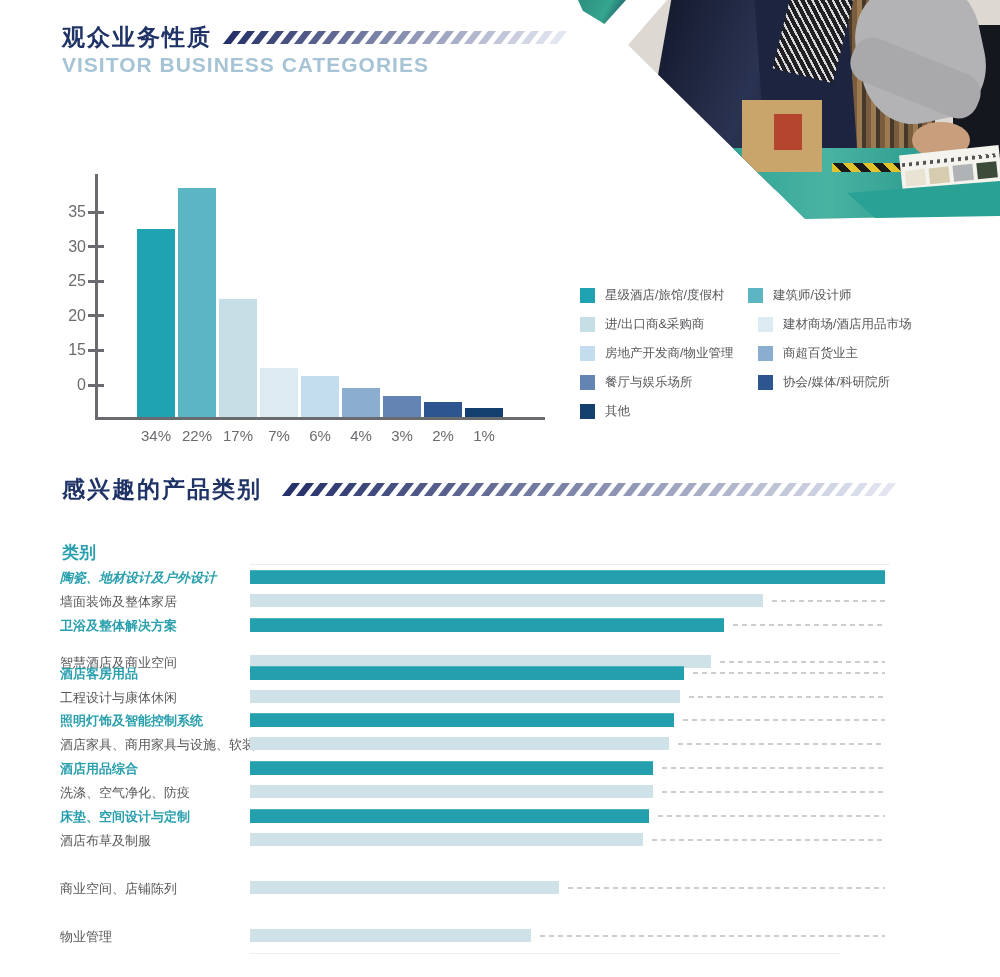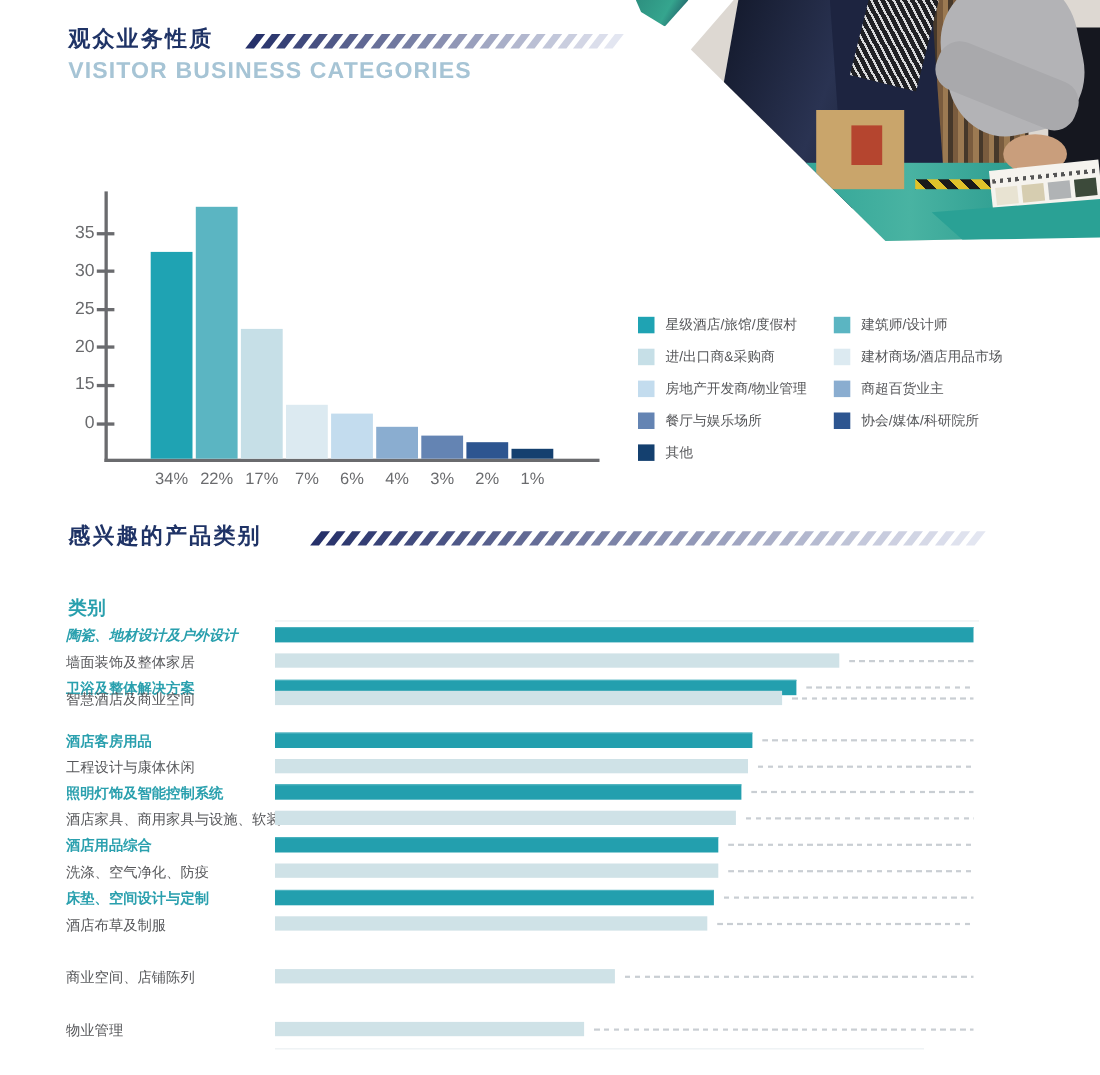--- a/index.html
+++ b/index.html
@@ -1,19 +1,19 @@
 <!DOCTYPE html>
 <html><head>
 <meta charset="utf-8">
 <style>
   html,body{margin:0;padding:0;background:#fff;}
   #page{position:relative;width:1000px;height:977px;background:#ffffff;
         font-family:"Liberation Sans","DejaVu Sans",sans-serif;overflow:hidden;}
   
-  .sec-title{position:absolute;font-size:20px;font-weight:bold;color:#1f3366;letter-spacing:2px;}
+  .sec-title{position:absolute;font-size:23px;font-weight:bold;color:#1f3366;letter-spacing:2px;}
   .sec-sub{position:absolute;font-size:21px;font-weight:bold;letter-spacing:1px;}
   .slash-row{position:absolute;display:flex;height:13px;}
   .slash{width:8px;height:13px;margin-right:6.2px;transform:skewX(-38deg);}
   
   #photo{position:absolute;left:560px;top:0;width:440px;height:225px;
          clip-path:polygon(107px 0,440px 0,440px 215px,245px 219px,68px 45px);background:#ddd8d2;}
   #photo .p{position:absolute;}
   .wood{left:255px;top:0;width:120px;height:195px;
         background:repeating-linear-gradient(90deg,#9c7a52 0 5px,#46382a 5px 9px,#7a5c3e 9px 14px);}
   .pants{left:393px;top:25px;width:47px;height:160px;background:#15171f;}
@@ -178,21 +178,21 @@
         <div class="lg-label">房地产开发商/物业管理</div>
       </div>
       <div class="lg-item" style="left: 0px; top: 87px;">
         <div class="lg-swatch" style="background: rgb(100, 132, 179);"></div>
         <div class="lg-label">餐厅与娱乐场所</div>
       </div>
       <div class="lg-item" style="left: 0px; top: 116px;">
         <div class="lg-swatch" style="background: rgb(20, 64, 111);"></div>
         <div class="lg-label">其他</div>
       </div>
-      <div class="lg-item" style="left: 178px; top: 0px;">
+      <div class="lg-item" style="left: 168px; top: 0px;">
         <div class="lg-swatch" style="background: rgb(91, 181, 194);"></div>
         <div class="lg-label">建筑师/设计师</div>
       </div>
       <div class="lg-item" style="left: 178px; top: 29px;">
         <div class="lg-swatch" style="background: rgb(220, 234, 241);"></div>
         <div class="lg-label">建材商场/酒店用品市场</div>
       </div>
       <div class="lg-item" style="left: 178px; top: 58px;">
         <div class="lg-swatch" style="background: rgb(138, 173, 208);"></div>
         <div class="lg-label">商超百货业主</div>
@@ -262,21 +262,21 @@
       <div class="row" style="top: 23.9px;">
         <div class="row-label gray">墙面装饰及整体家居</div>
         <div class="hbar pale" style="width: 513px;"></div>
         <div class="leader" style="left: 712px; width: 113px;"></div>
       </div>
       <div class="row" style="top: 47.8px;">
         <div class="row-label teal">卫浴及整体解决方案</div>
         <div class="hbar teal" style="width: 474px;"></div>
         <div class="leader" style="left: 673px; width: 152px;"></div>
       </div>
-      <div class="row" style="top: 58px;">
+      <div class="row" style="top: 85px;">
         <div class="row-label gray">智慧酒店及商业空间</div>
         <div class="hbar pale" style="width: 461px;"></div>
         <div class="leader" style="left: 660px; width: 165px;"></div>
       </div>
       <div class="row" style="top: 95.6px;">
         <div class="row-label teal">酒店客房用品</div>
         <div class="hbar teal" style="width: 434px;"></div>
         <div class="leader" style="left: 633px; width: 192px;"></div>
       </div>
       <div class="row" style="top: 119.5px;">

